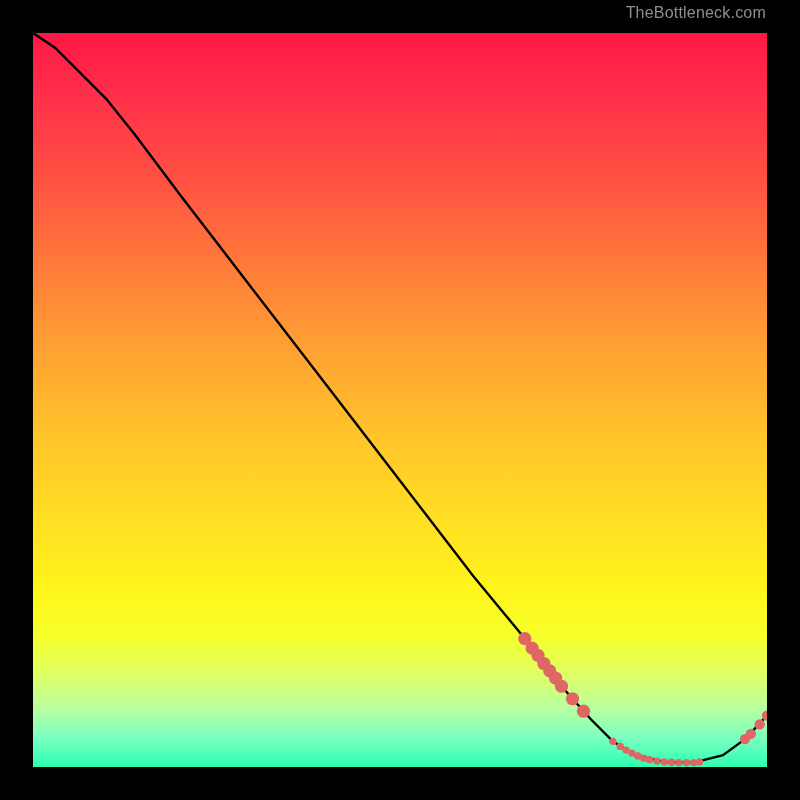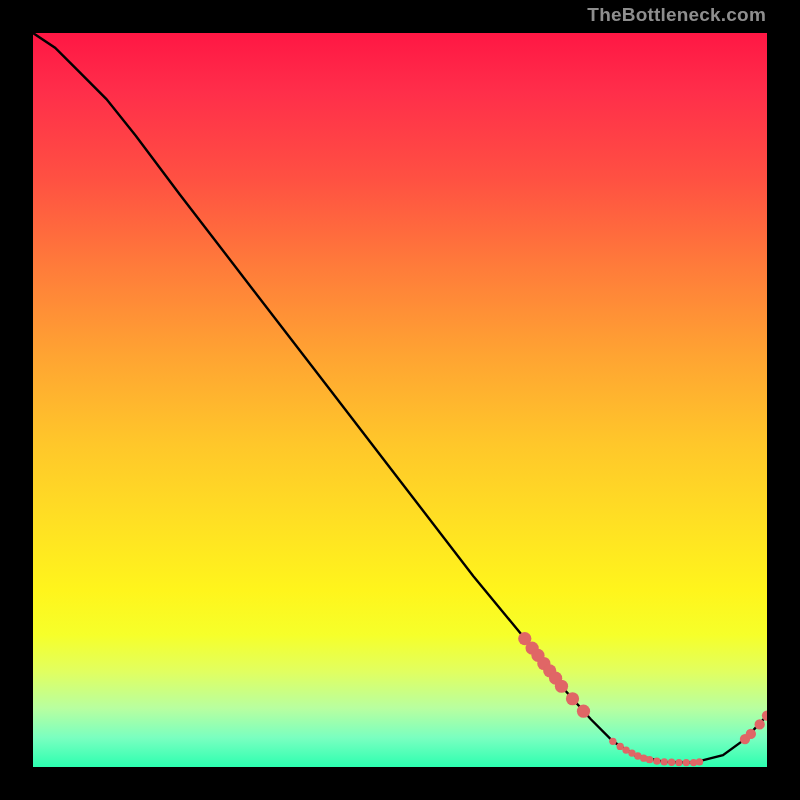--- a/index.html
+++ b/index.html
@@ -43,22 +43,22 @@
       #b8ffa0 92%,
       #7affc0 96%,
       #2cffb0 100%
     );
   }
   .watermark {
     position: absolute;
     top: 4px;
     right: 34px;
     color: #8e8e8e;
-    font-size: 19px;
-    font-weight: 700;
+    font-size: 16px;
+    font-weight: 400;
     letter-spacing: 0.2px;
     white-space: nowrap;
   }
   svg.curve {
     position: absolute;
     left: 0; top: 0;
     width: 734px;
     height: 734px;
     overflow: visible;
   }

